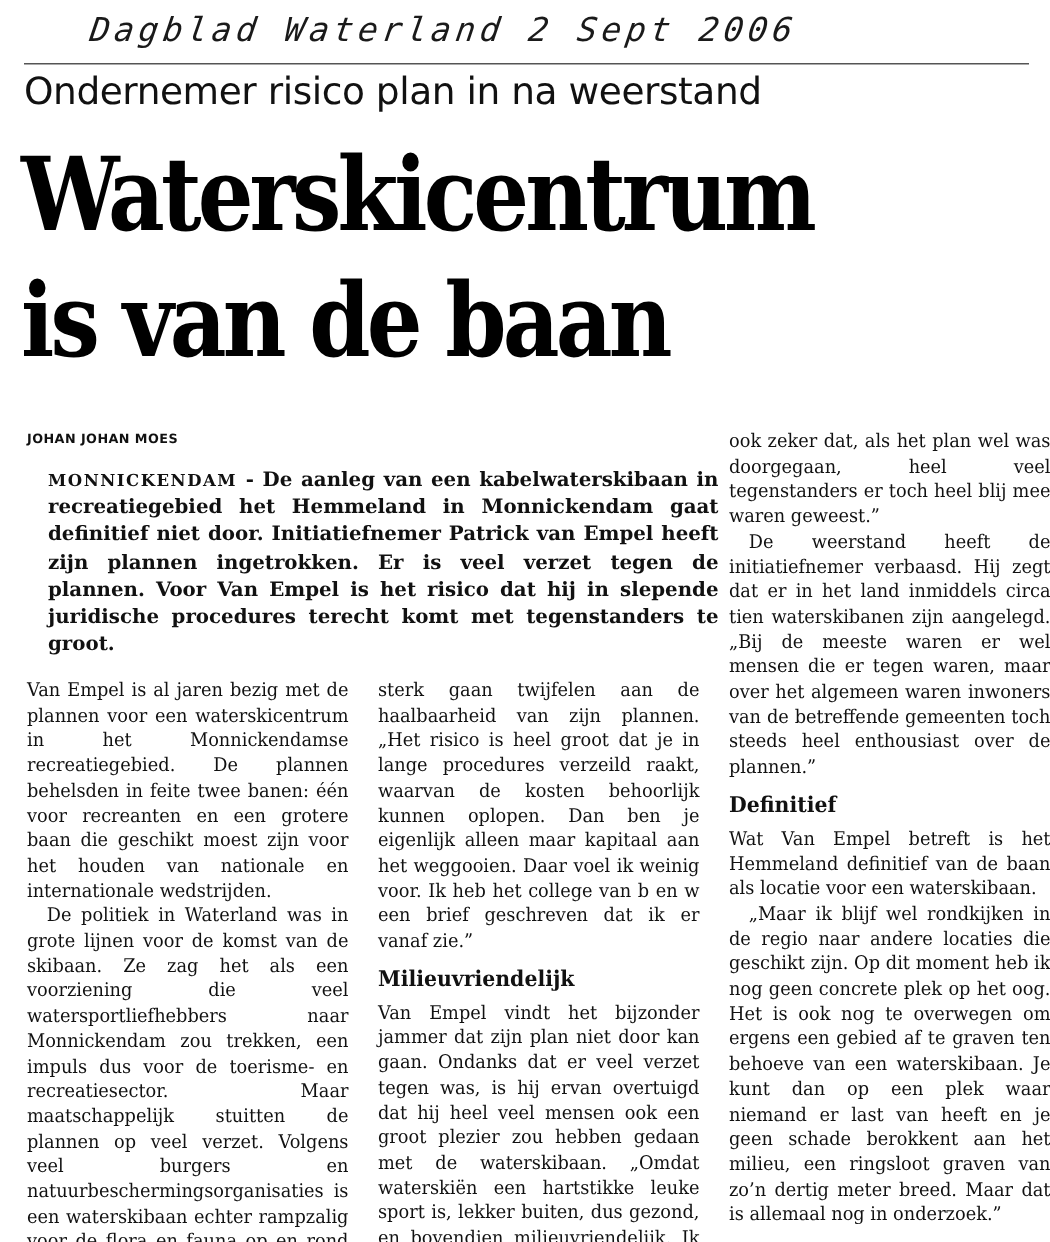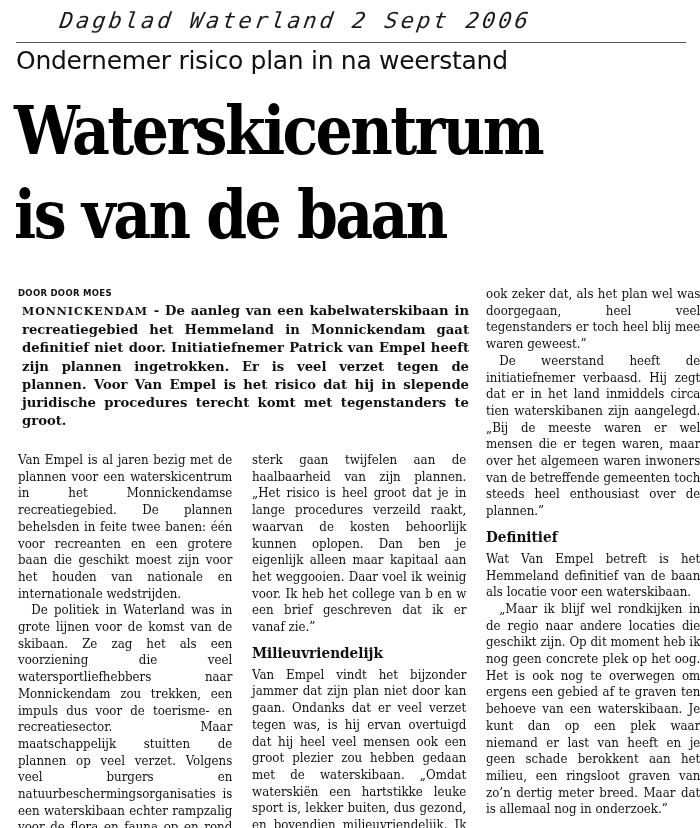--- a/index.html
+++ b/index.html
@@ -34,21 +34,21 @@
     .headline span { display: block; white-space: nowrap; }
     .byline {
       position: absolute; left: 18px; top: 288px;
       font-family: "DejaVu Sans", sans-serif; font-weight: bold;
       font-size: 8.5px; letter-spacing: 0.3px; color: #111;
     }
     .lead {
       position: absolute; left: 18px; top: 298px; width: 447px;
       font-family: "DejaVu Serif", serif; font-weight: bold;
       font-size: 13.2px; line-height: 18.2px; text-align: justify;
-      hyphens: manual; color: #111; margin: 4px;
+      hyphens: manual; color: #111; margin: 14px;
     }
     .dateline {
       font-variant: small-caps; font-size: 11px; letter-spacing: 1px;
     }
     .col {
       position: absolute;
       font-family: "DejaVu Serif", serif; font-size: 12.6px;
       line-height: 16.7px; text-align: justify; color: #111;
       transform: scaleX(0.94); transform-origin: left top;
     }
@@ -69,21 +69,21 @@
 <div class="handwritten">Dagblad Waterland 2 Sept 2006</div>
 <div class="hw-rule"></div>
 
 <div class="kicker">Ondernemer risico plan in na weerstand</div>
 
 <h1 class="headline">
   <span>Waterskicentrum</span>
   <span>is van de baan</span>
 </h1>
 
-<div class="byline">DOOR DOOR MOES</div>
+<div class="byline">JOHAN JOHAN MOES</div>
 
 <p class="lead"><span class="dateline">MONNICKENDAM</span><span> - De aanleg van een kabelwaterskibaan in recreatiegebied het Hemmeland in Monnickendam gaat definitief niet door. Initiatiefnemer Patrick van Empel heeft zijn plannen ingetrokken. Er is veel verzet tegen de plannen. Voor Van Empel is het risico dat hij in slepende juridische procedures terecht komt met tegenstanders te groot.</span></p>
 
 <div class="col col1">
   <p>Van Empel is al jaren bezig met de plannen voor een waterskicentrum in het Monnickendamse recreatiegebied. De plannen behelsden in feite twee banen: één voor recreanten en een grotere baan die geschikt moest zijn voor het houden van nationale en internationale wedstrijden.</p>
   <p class="indent">De politiek in Waterland was in grote lijnen voor de komst van de skibaan. Ze zag het als een voorziening die veel watersportliefhebbers naar Monnickendam zou trekken, een impuls dus voor de toerisme- en recreatiesector. Maar maatschappelijk stuitten de plannen op veel verzet. Volgens veel burgers en natuurbeschermingsorganisaties is een waterskibaan echter rampzalig voor de flora en fauna op en rond het Hemmeland.</p>
 
 </div>
 
 <div class="col col2">

